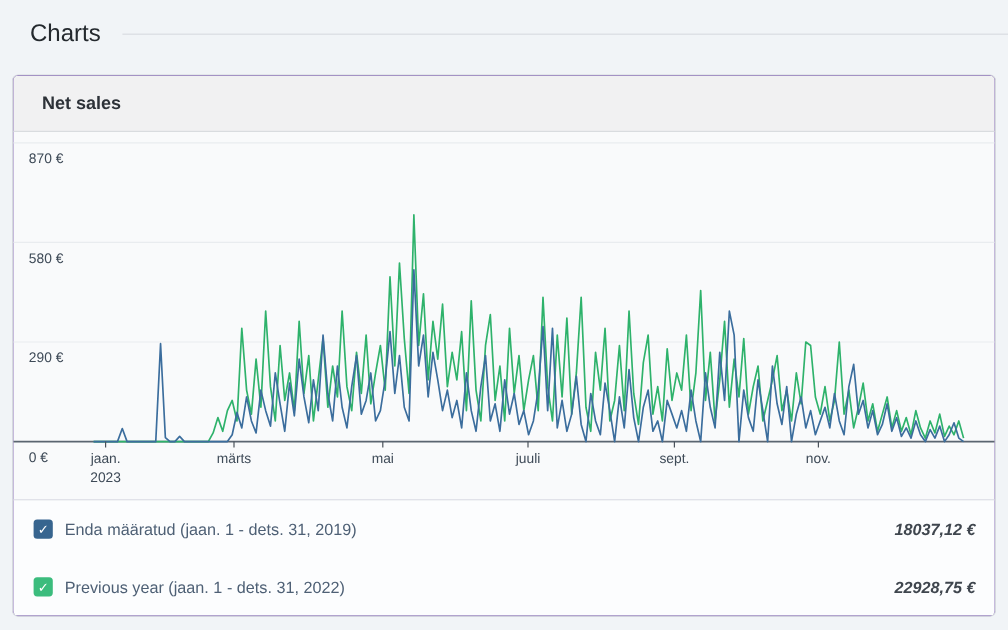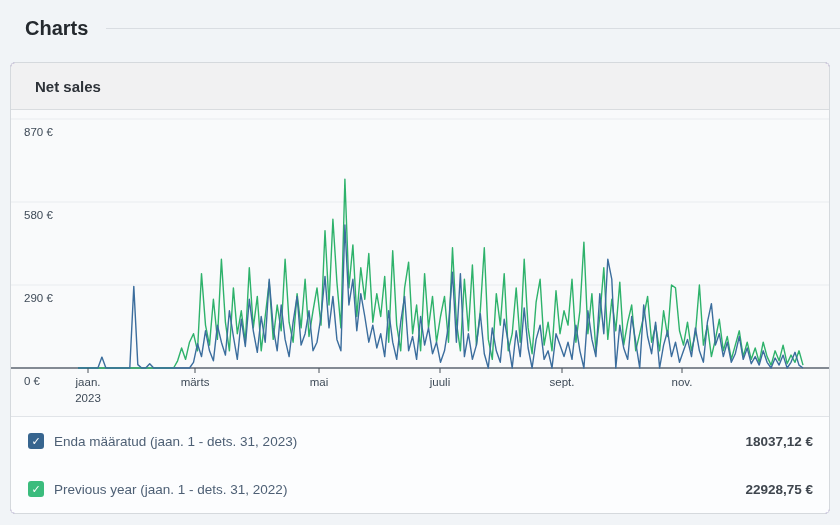--- a/index.html
+++ b/index.html
@@ -11,21 +11,21 @@
     overflow: hidden;
   }
   .page-header {
     display: flex;
     align-items: center;
     padding: 13px 0 0 25px;
     height: 44px;
   }
   .page-title {
     font-size: 20px;
-    font-weight: 700;
+    font-weight: 400;
     color: #24292e;
     white-space: nowrap;
   }
   .header-rule {
     flex: 1;
     border-top: 1px solid #d9dde2;
     margin-left: 18px;
     height: 0;
   }
   .card {
@@ -82,20 +82,21 @@
   .legend-label {
     margin-left: 10px;
     color: #4e6075;
     font-size: 13.5px;
   }
   .legend-value {
     margin-left: auto;
     color: #3f464e;
     font-weight: bold;
     font-size: 13.5px;
+    font-style: italic;
   }
 </style>
 </head>
 <body>
 
 <div class="page-header">
   <div class="page-title">Charts</div>
   <div class="header-rule"></div>
 </div>
 
@@ -130,21 +131,21 @@
         <line x1="671" y1="258" x2="671" y2="263" stroke="#4a525b" stroke-width="1"></line>
         <text x="671" y="276" font-size="11.5" fill="#3e4a57" text-anchor="middle">nov.</text>
       </svg>
   </div>
 
   <div class="legend">
     <div class="legend-row">
       <div class="checkbox" style="background: rgb(55, 101, 143);">
         <span>✓</span>
       </div>
-      <div class="legend-label">Enda määratud (jaan. 1 - dets. 31, 2023)</div>
+      <div class="legend-label">Enda määratud (jaan. 1 - dets. 31, 2019)</div>
       <div class="legend-value">18037,12 €</div>
     </div>
     <div class="legend-row">
       <div class="checkbox" style="background: rgb(59, 188, 125);">
         <span>✓</span>
       </div>
       <div class="legend-label">Previous year (jaan. 1 - dets. 31, 2022)</div>
       <div class="legend-value">22928,75 €</div>
     </div>
   </div>

